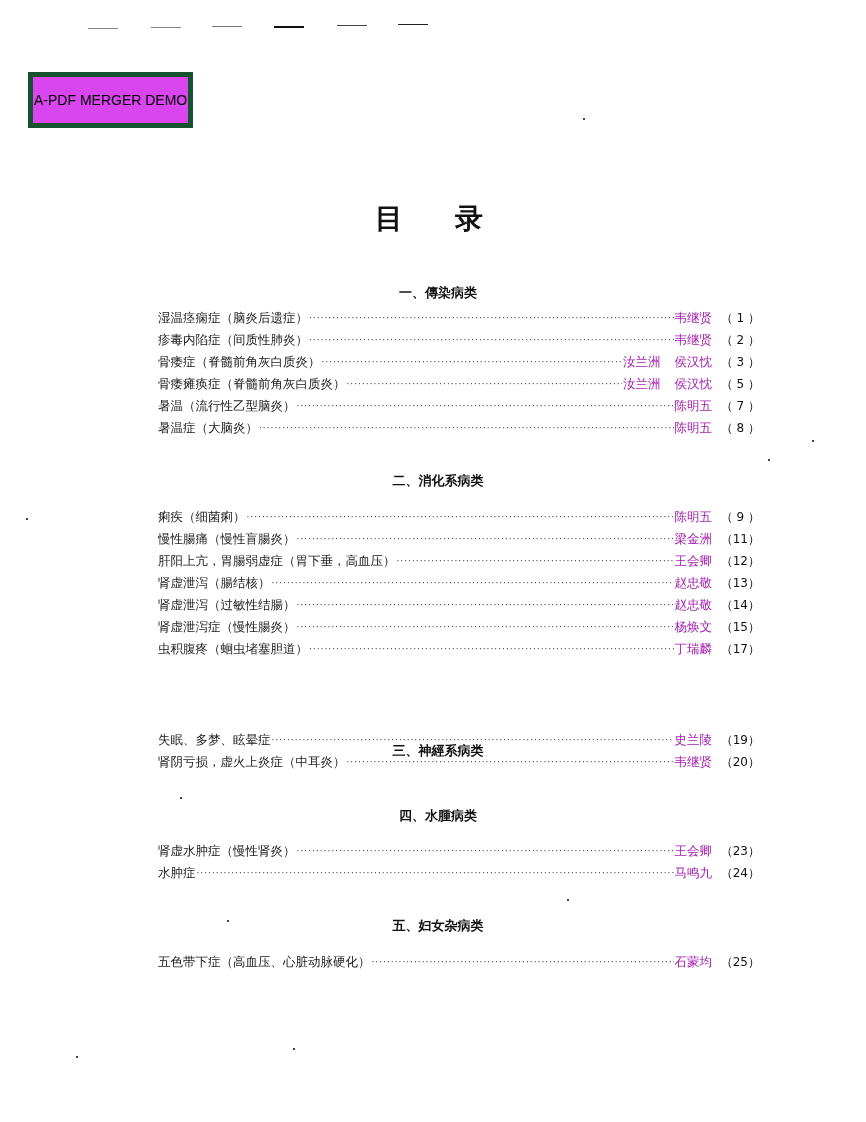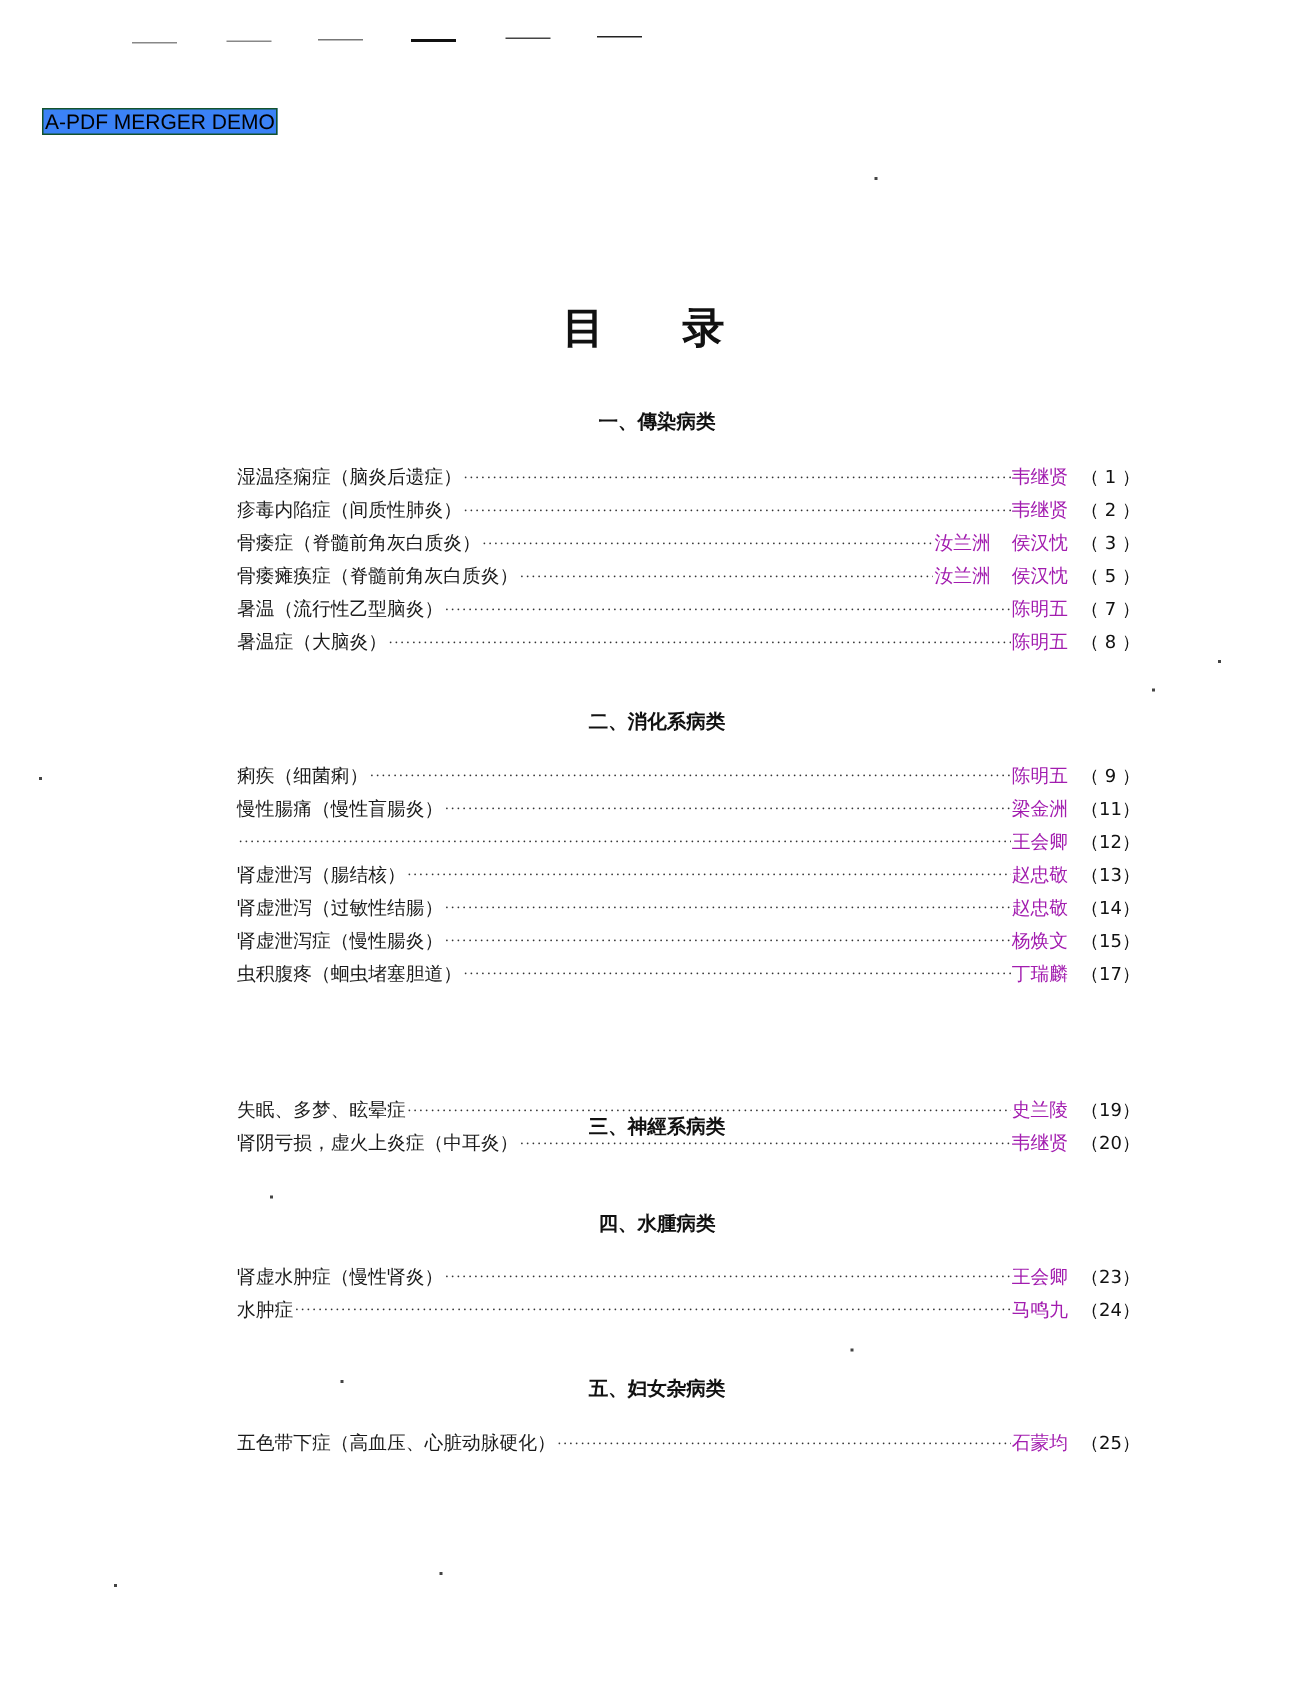--- a/index.html
+++ b/index.html
@@ -33,27 +33,27 @@
     .scan-dash.d1 { left: 63px; top: 3px; background: #888; }
     .scan-dash.d2 { left: 124px; top: 2px; background: #777; }
     .scan-dash.d3 { left: 186px; top: 2px; height: 2px; background: #111; }
     .scan-dash.d4 { left: 249px; top: 1px; background: #444; }
     .scan-dash.d5 { left: 310px; top: 0px; background: #222; }
 
     .watermark {
       position: absolute;
       left: 28px;
       top: 72px;
-      border: 1px solid #14532d;
-      padding: 0 1px;
+      border: 5px solid #14532d;
+      padding: 15px 1px;
       font-family: "Liberation Sans", sans-serif;
       font-size: 14px;
       line-height: 16px;
       color: #000;
-      background: #3b82f6;
+      background: #d946ef;
       white-space: nowrap;
     }
 
     .toc-title {
       position: absolute;
       top: 200px;
       left: 0;
       width: 866px;
       text-align: center;
       font-family: "DejaVu Sans", sans-serif;
@@ -143,21 +143,21 @@
   <div class="scan-dash d2"></div>
   <div class="scan-dash d3"></div>
   <div class="scan-dash d4"></div>
   <div class="scan-dash d5"></div>
 </div>
 
 <div class="watermark">A-PDF MERGER DEMO</div>
 
 <div class="toc-title">目录</div>
 
-<div class="section-heading" style="top:272px;">一、傳染病类</div>
+<div class="section-heading" style="top:284px;">一、傳染病类</div>
 <div class="entries" style="top:307px;">
   <div class="entry">
     <span class="entry-title">湿温痉痫症（脑炎后遗症）</span>
     <span class="entry-leader"></span>
     <span class="entry-author">韦继贤</span>
     <span class="entry-page">（ 1 ）</span>
   </div>
   <div class="entry">
     <span class="entry-title">疹毒内陷症（间质性肺炎）</span>
     <span class="entry-leader"></span>
@@ -198,20 +198,21 @@
     <span class="entry-author">陈明五</span>
     <span class="entry-page">（ 9 ）</span>
   </div>
   <div class="entry">
     <span class="entry-title">慢性腸痛（慢性盲腸炎）</span>
     <span class="entry-leader"></span>
     <span class="entry-author">梁金洲</span>
     <span class="entry-page">（11）</span>
   </div>
   <div class="entry">
+    <span class="entry-title">肝阳上亢，胃腸弱虚症（胃下垂，高血压）</span>
     <span class="entry-leader"></span>
     <span class="entry-author">王会卿</span>
     <span class="entry-page">（12）</span>
   </div>
   <div class="entry">
     <span class="entry-title">肾虚泄泻（腸结核）</span>
     <span class="entry-leader"></span>
     <span class="entry-author">赵忠敬</span>
     <span class="entry-page">（13）</span>
   </div>

